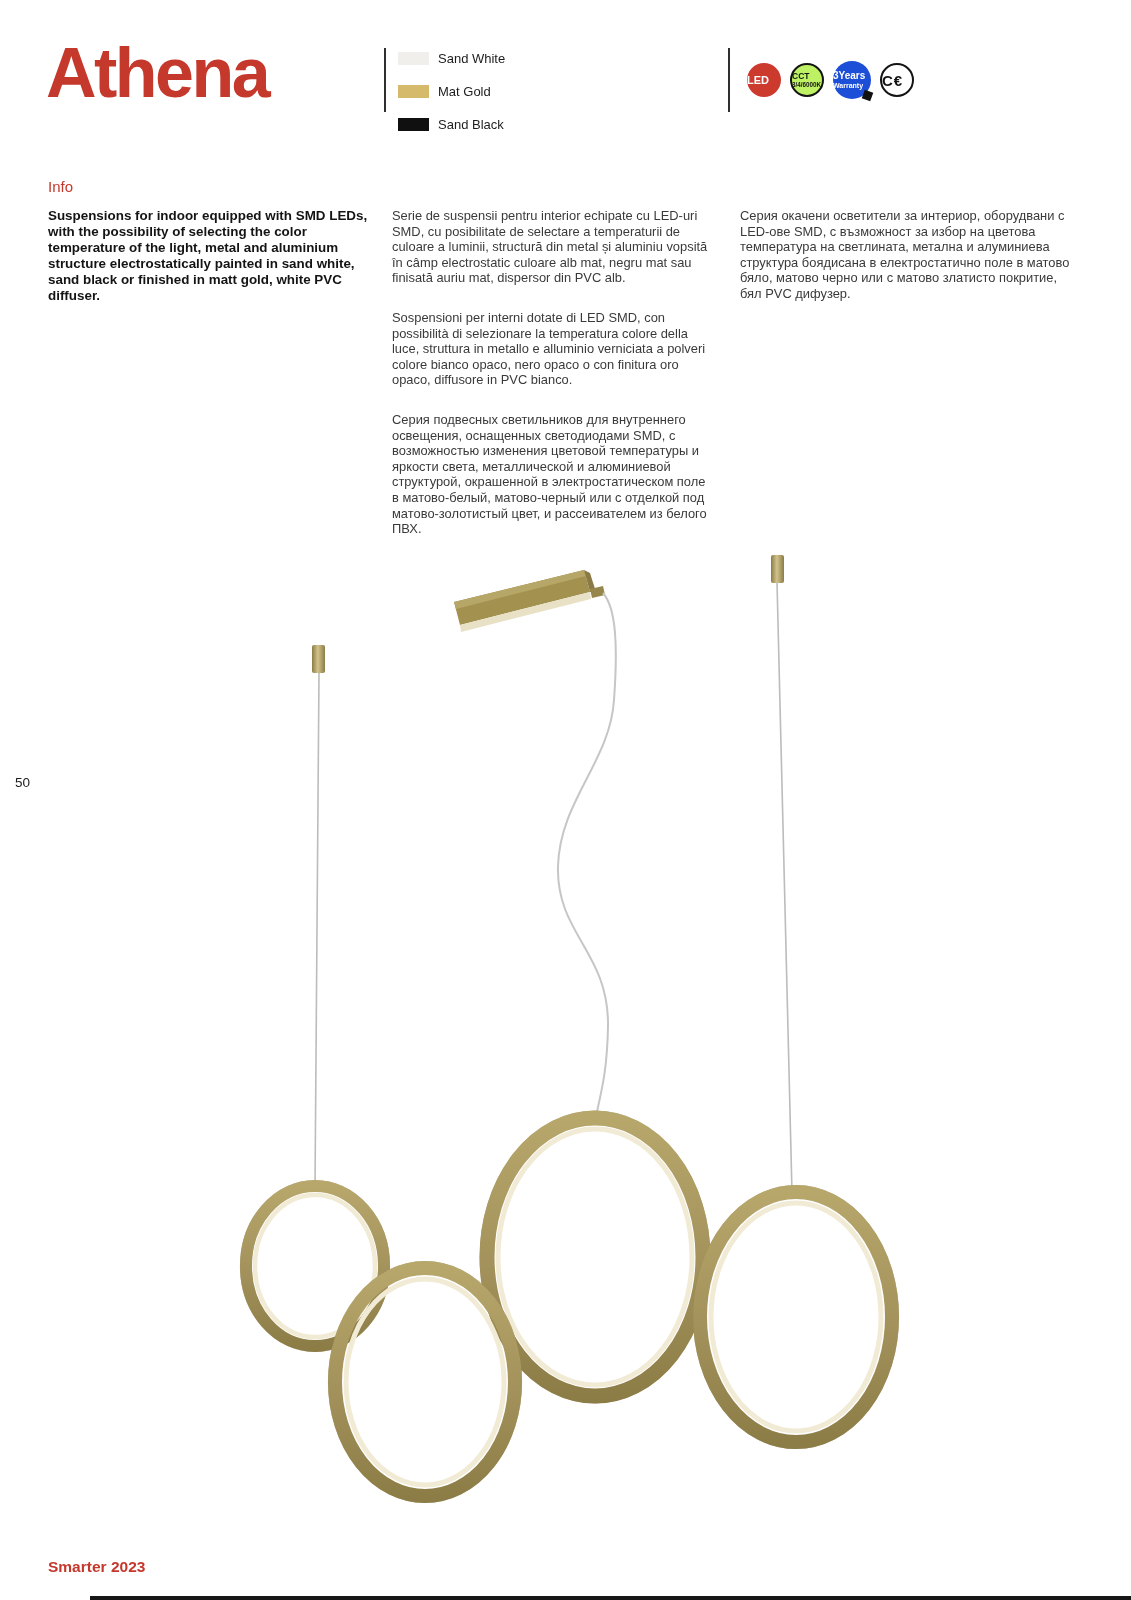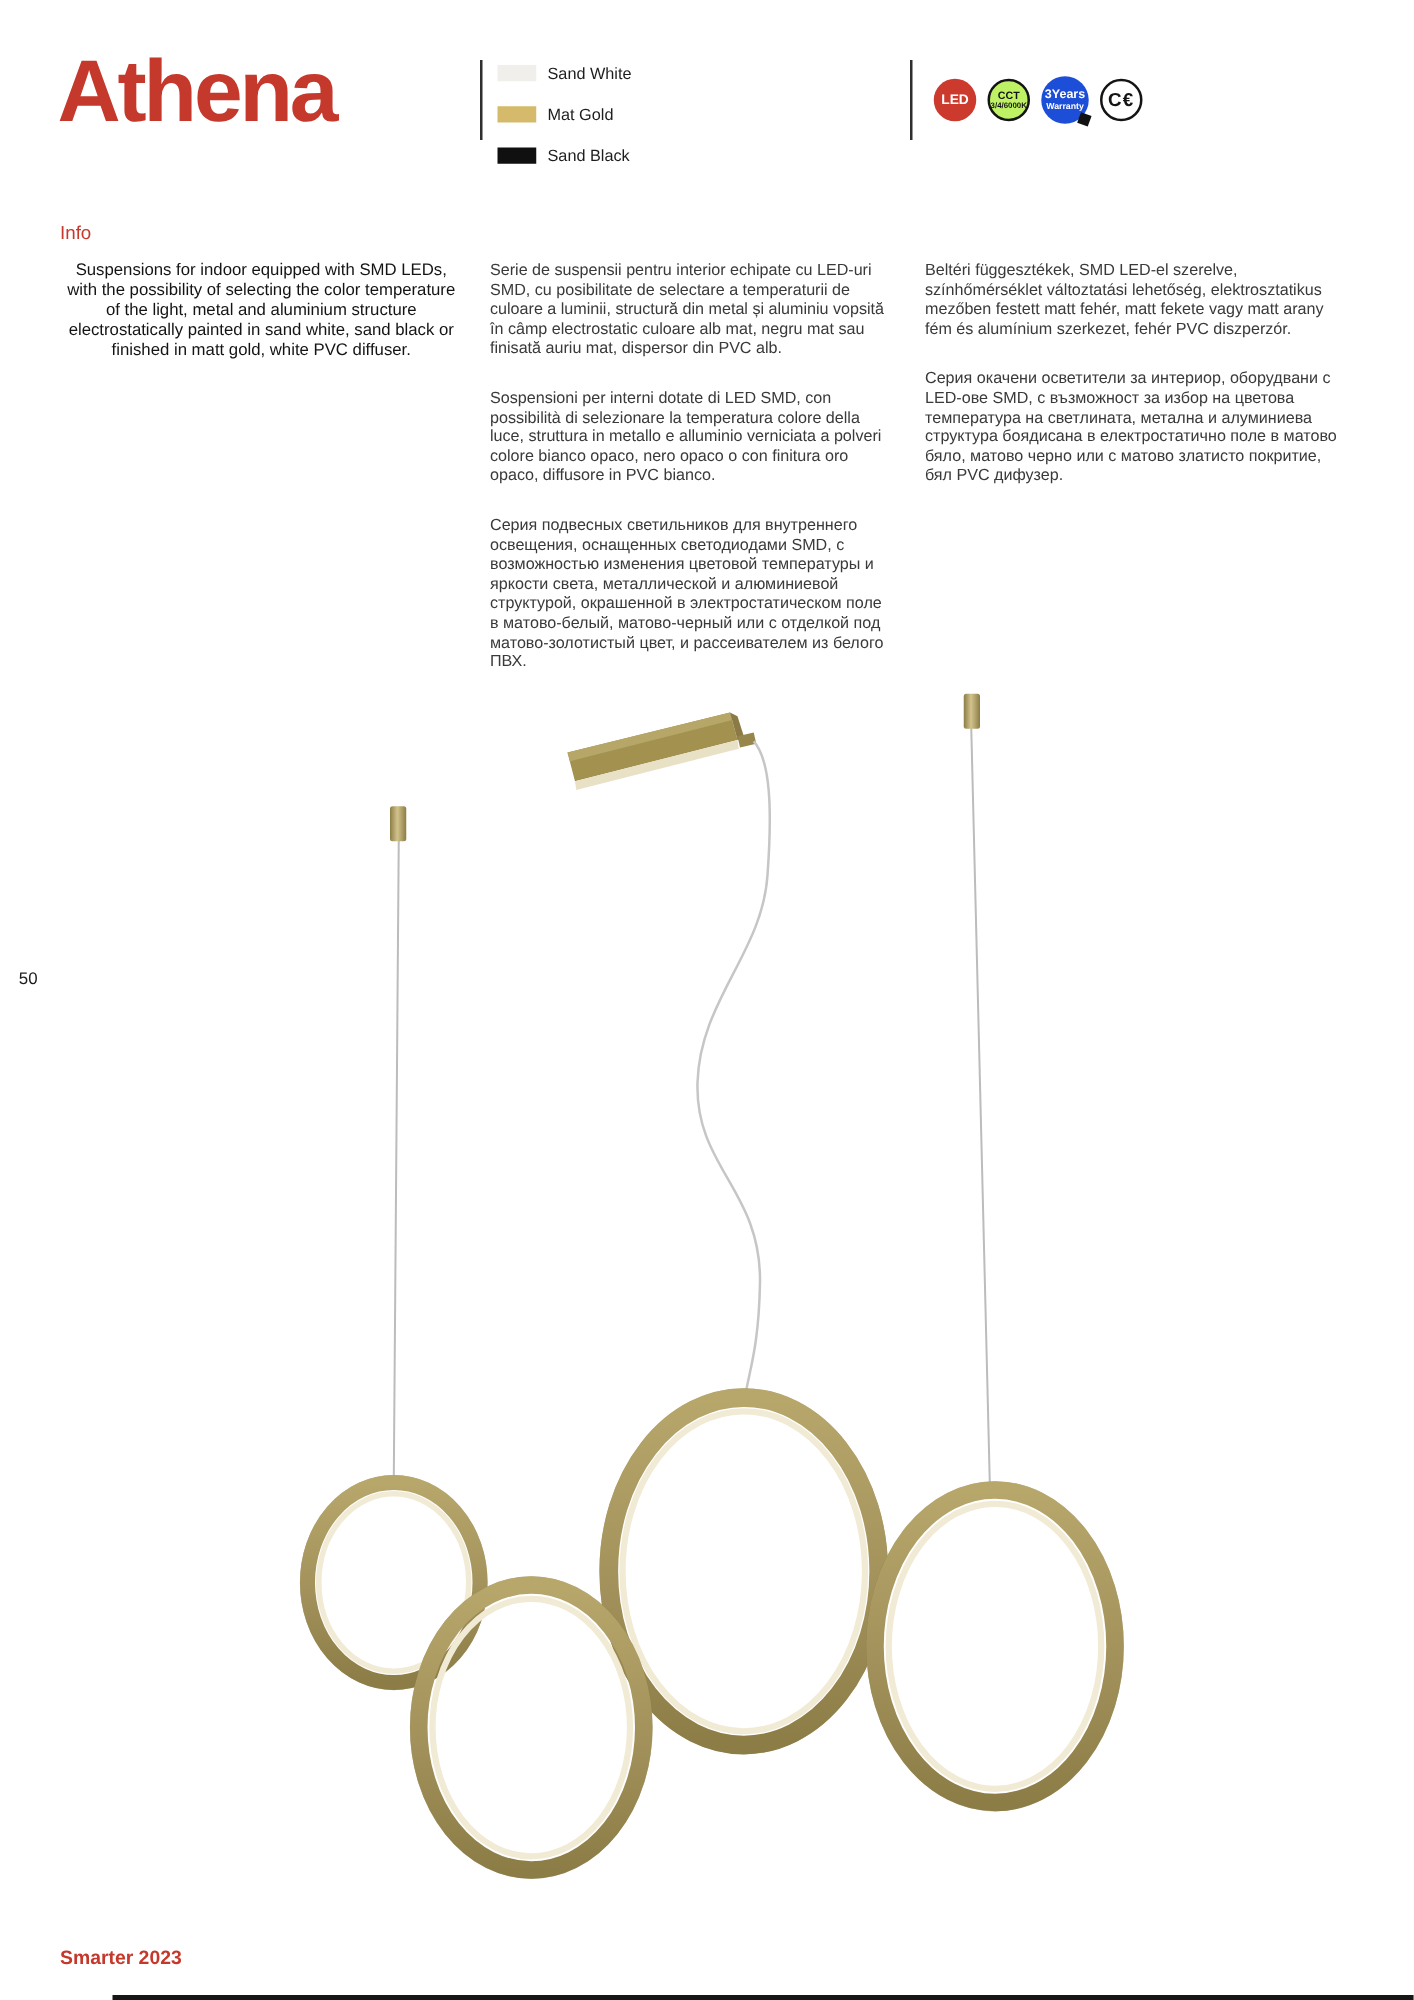--- a/index.html
+++ b/index.html
@@ -15,42 +15,42 @@
   .vdiv{width:1.5px;background:#2f2f2f;top:48px;height:64px;}
   .vdiv.d1{left:384px;}
   .vdiv.d2{left:728px;}
 
   .swatches{left:398px;top:52px;display:flex;flex-direction:column;gap:20px;}
   .swatch-row{display:flex;align-items:center;height:13px;}
   .swatch-chip{width:31px;height:13px;display:inline-block;}
   .swatch-label{margin-left:9px;font-size:13px;color:#1d1d1d;line-height:13px;}
 
   .badges{left:747px;top:61px;display:flex;align-items:center;gap:9px;}
-  .badge{border-radius:50%;display:flex;flex-direction:column;align-items:center;
+  .badge{border-radius:50%;display:flex;flex-direction:column;align-items:flex-start;
          justify-content:center;box-sizing:border-box;text-align:center;position:relative;}
   .badge-led{width:34px;height:34px;background:#cc3a2e;color:#fff;font-weight:bold;font-size:11px;}
   .badge-cct{width:34px;height:34px;border:2.5px solid #141414;color:#141414;font-weight:bold;background:#bef264;}
   .badge-cct .l1{font-size:8.5px;line-height:9px;}
   .badge-cct .l2{font-size:6.3px;line-height:8px;}
   .badge-war{width:38px;height:38px;background:#1d4ed8;color:#fff;font-weight:bold;}
   .badge-war .l1{font-size:10px;line-height:10px;}
   .badge-war .l2{font-size:7px;line-height:9px;}
   .badge-war .tail{position:absolute;right:-1px;bottom:-1px;width:9px;height:9px;
                    background:#111;transform:rotate(20deg);}
   .badge-ce{width:34px;height:34px;border:2.5px solid #141414;color:#141414;
             font-weight:bold;font-size:15px;letter-spacing:1px;}
 
   
   .info-heading{left:48px;top:178px;font-size:15px;color:#c5382c;}
   .col{display:flex;flex-direction:column;}
   .col-en{left:48px;top:208px;width:322px;}
   .col-2{left:392px;top:208px;width:320px;}
   .col-3{left:740px;top:208px;width:334px;}
   .para{margin:0 0 24px 0;font-size:12.9px;line-height:15.6px;color:#3a3a3a;}
-  .para-en{font-weight:normal;color:#141414;font-size:13.4px;line-height:16px;text-align:center;}
+  .para-en{font-weight:bold;color:#141414;font-size:13.4px;line-height:16px;}
 
   .page-number{left:15px;top:775px;font-size:13.5px;color:#1c1c1c;}
   .footer-brand{left:48px;top:1558px;font-size:15.5px;font-weight:bold;color:#c5382c;}
   .bottom-bar{left:90px;right:0;bottom:0;height:4px;background:#161616;}
 
   .lamp-svg{left:0;top:0;width:1131px;height:1600px;pointer-events:none;}
 </style>
 </head>
 <body>
 
@@ -99,21 +99,20 @@
   <p class="para para-en">Suspensions for indoor equipped with SMD LEDs, with the possibility of selecting the color temperature of the light, metal and aluminium structure electrostatically painted in sand white, sand black or finished in matt gold, white PVC diffuser.</p>
 </div>
 
 <div class="abs col col-2">
   <p class="para">Serie de suspensii pentru interior echipate cu LED-uri SMD, cu posibilitate de selectare a temperaturii de culoare a luminii, structură din metal și aluminiu vopsită în câmp electrostatic culoare alb mat, negru mat sau finisată auriu mat, dispersor din PVC alb.</p>
   <p class="para">Sospensioni per interni dotate di LED SMD, con possibilità di selezionare la temperatura colore della luce, struttura in metallo e alluminio verniciata a polveri colore bianco opaco, nero opaco o con finitura oro opaco, diffusore in PVC bianco.</p>
   <p class="para">Серия подвесных светильников для внутреннего освещения, оснащенных светодиодами SMD, с возможностью изменения цветовой температуры и яркости света, металлической и алюминиевой структурой, окрашенной в электростатическом поле в матово-белый, матово-черный или с отделкой под матово-золотистый цвет, и рассеивателем из белого ПВХ.</p>
 </div>
 
 <div class="abs col col-3">
-  <p class="para">Beltéri függesztékek, SMD LED-el szerelve, színhőmérséklet változtatási lehetőség, elektrosztatikus mezőben festett matt fehér, matt fekete vagy matt arany fém és alumínium szerkezet, fehér PVC diszperzór.</p>
   <p class="para">Серия окачени осветители за интериор, оборудвани с LED-ове SMD, с възможност за избор на цветова температура на светлината, метална и алуминиева структура боядисана в електростатично поле в матово бяло, матово черно или с матово златисто покритие, бял PVC дифузер.</p>
 </div>
 
 <div class="abs page-number">50</div>
 
 <svg class="abs lamp-svg" viewBox="0 0 1131 1600">
   <defs>
     <linearGradient id="gTube" x1="0" y1="0" x2="0" y2="1">
       <stop offset="0" stop-color="#b7a76b"></stop>
       <stop offset="0.55" stop-color="#a2915a"></stop>

